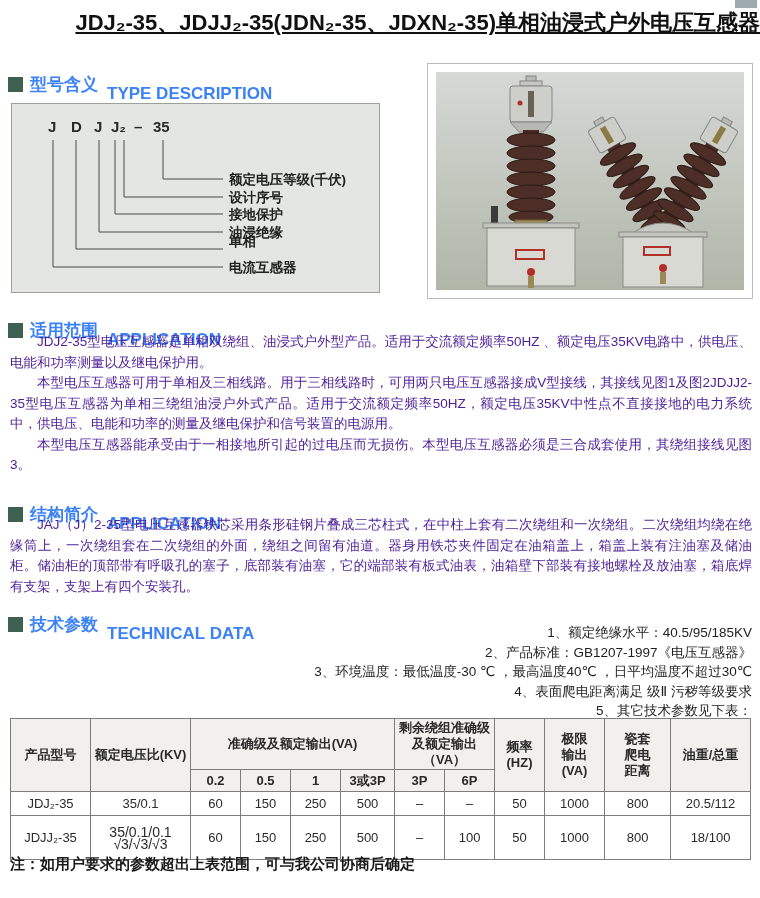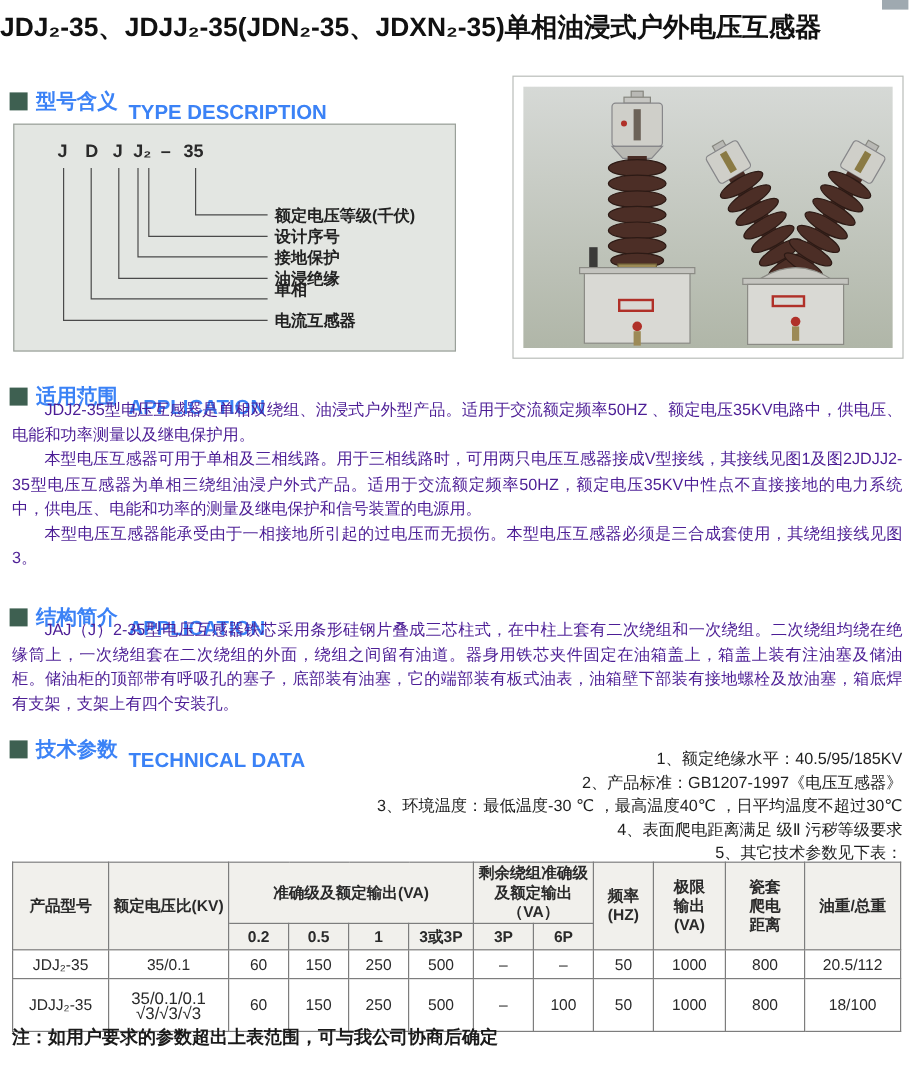--- a/index.html
+++ b/index.html
@@ -2,22 +2,22 @@
 <html><head>
 <meta charset="utf-8">
 <style>
   html,body{margin:0;padding:0;}
   body{
     width:760px;height:898px;position:relative;background:#ffffff;
     font-family:"Liberation Sans","DejaVu Sans",sans-serif;color:#1c1c1c;
     overflow:hidden;
   }
   .title{
-    position:absolute;top:8px;left:0;width:760px;text-align:left;
-    font-size:22px;font-weight:bold;color:#111;letter-spacing:0;
+    position:absolute;top:8px;left:0;width:760px;text-align:right;
+    font-size:22px;font-weight:bold;color:#111;letter-spacing:0;text-decoration:underline;
   }
   .corner-tab{position:absolute;top:0;left:735px;width:22px;height:8px;background:#9fa9b0;}
   .sec-header{
     position:absolute;display:flex;align-items:center;gap:7px;
     color:#3b82f6;font-weight:bold;font-size:17px;white-space:nowrap;
   }
   .sec-header .sq{width:15px;height:15px;background:#3e6051;flex:0 0 auto;}
   .sec-header .en{margin-left:2px;margin-top:20px;}
   
   .type-box{

